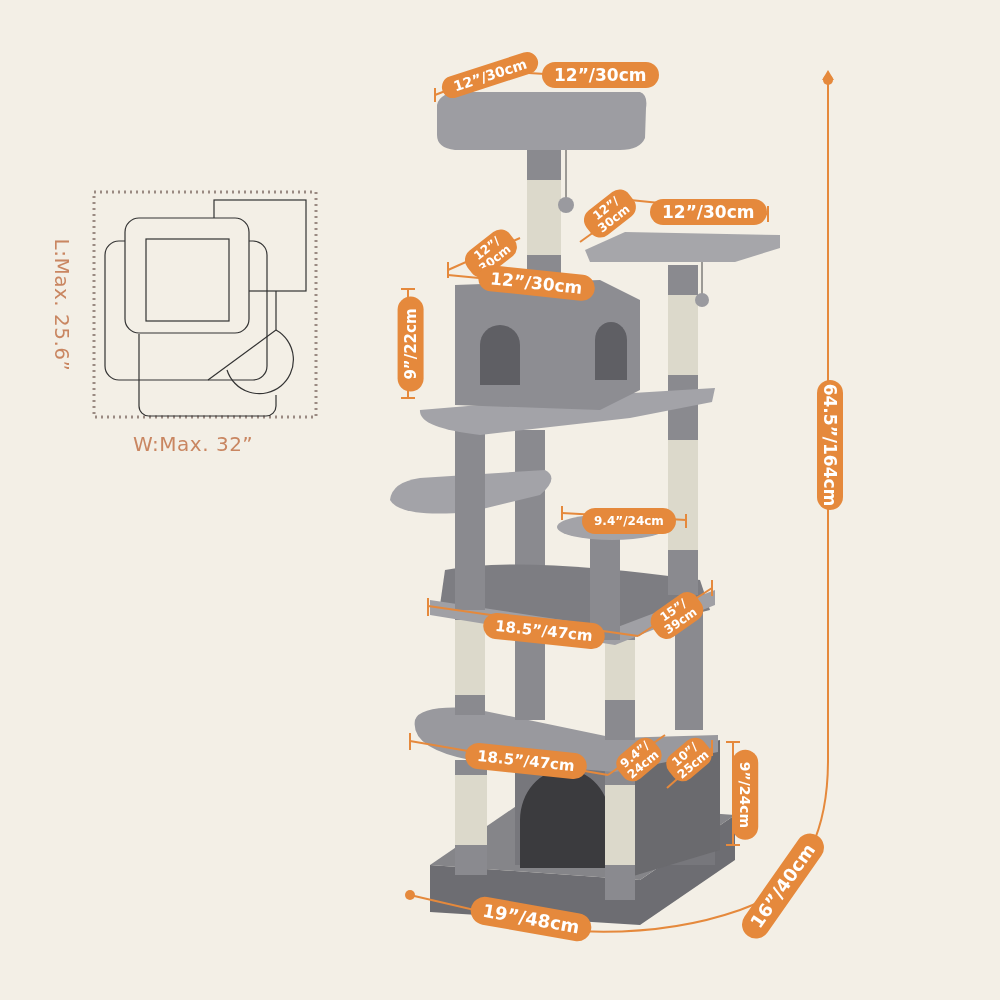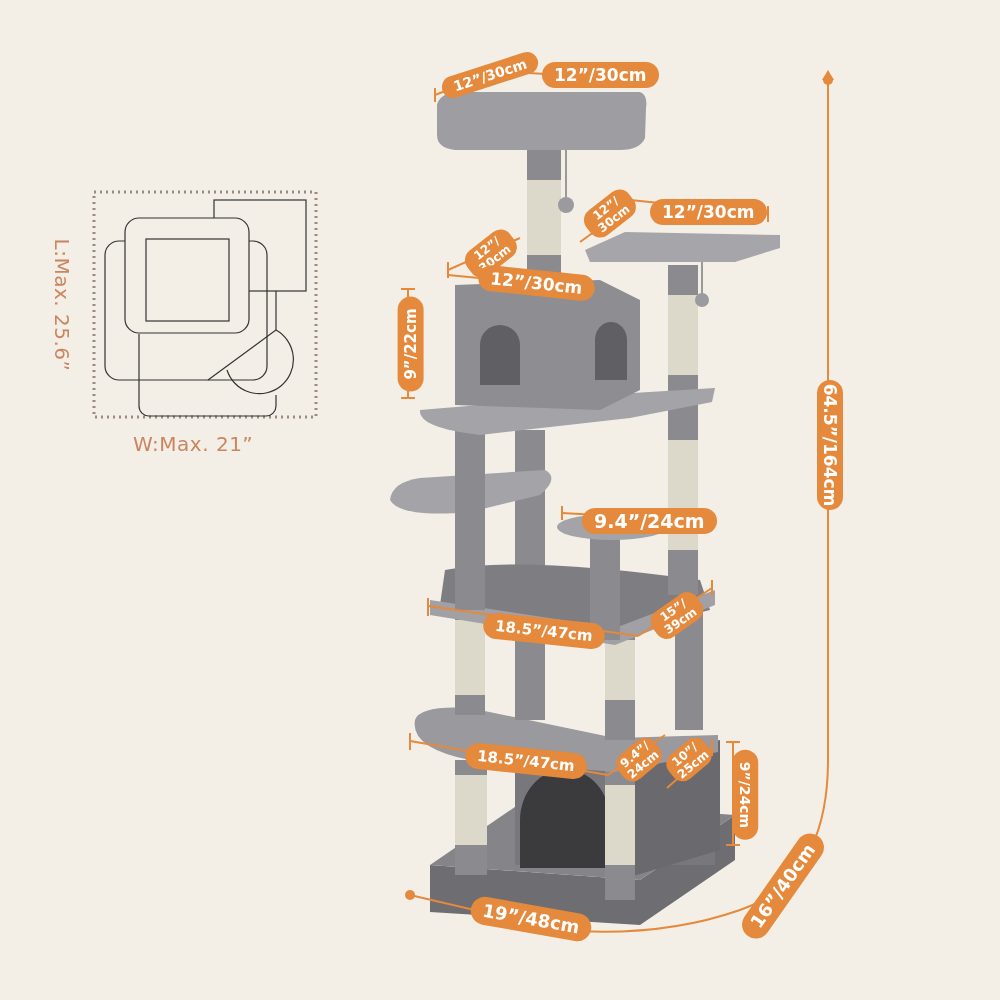--- a/index.html
+++ b/index.html
@@ -18,21 +18,21 @@
   <svg style="position:absolute;left:0;top:0" width="1000" height="1000">
     <rect x="94" y="192" width="222" height="225" fill="none" stroke="#9a8a82" stroke-width="3" stroke-dasharray="2,4"></rect>
     <rect x="214" y="200" width="92" height="91" fill="none" stroke="#333" stroke-width="1.2"></rect>
     <rect x="105" y="241" width="162" height="139" rx="14" fill="none" stroke="#333" stroke-width="1.2"></rect>
     <rect x="125" y="218" width="124" height="115" rx="14" fill="#f3efe6" stroke="#333" stroke-width="1.2"></rect>
     <rect x="146" y="239" width="83" height="82" fill="none" stroke="#333" stroke-width="1.2"></rect>
     <path d="M139 334 V406 a10 10 0 0 0 10 10 H266 a10 10 0 0 0 10 -10 V395" fill="none" stroke="#333" stroke-width="1.2"></path>
     <path d="M208 380 L276 330 V291" fill="none" stroke="#333" stroke-width="1.2"></path>
     <path d="M276 330 A34 34 0 1 1 227 370" fill="none" stroke="#333" stroke-width="1.2"></path>
   </svg>
-  <div class="footprint-label" style="left:133px;top:432px;">W:Max. 21”</div>
+  <div class="footprint-label" style="left:133px;top:432px;">W:Max. 32”</div>
   <div class="footprint-label" style="left:-28px;top:293px;transform:rotate(90deg);transform-origin:center;width:180px;text-align:center;">L:Max. 25.6”</div>
 
   <svg style="position:absolute;left:0;top:0" width="1000" height="1000">
 
     <path d="M430 865 L640 880 L735 815 L735 860 L640 925 L430 912 Z" fill="#6d6d72"></path>
     <path d="M430 865 L640 880 L735 815 L525 800 Z" fill="#858589"></path>
 
     <rect x="515" y="745" width="200" height="120" fill="#77777c"></rect>
     <path d="M620 760 L720 740 L720 850 L620 880 Z" fill="#6a6a6e"></path>
     <path d="M520 820 a40 45 0 0 1 90 0 V868 H520 Z" fill="#3b3b3e"></path>
@@ -130,21 +130,21 @@
   <div class="pill h" style="left:440px;top:64px;font-size:14px;height:22px;transform:rotate(-18deg);">12”/30cm</div>
   <div class="pill h" style="left:542px;top:62px;">12”/30cm</div>
 
   <div class="pill s" style="left:583px;top:198px;transform:rotate(-38deg);">12”/ 30cm</div>
   <div class="pill h" style="left:650px;top:199px;">12”/30cm</div>
 
   <div class="pill s" style="left:464px;top:238px;transform:rotate(-38deg);">12”/ 30cm</div>
   <div class="pill h" style="left:478px;top:270px;transform:rotate(6deg);">12”/30cm</div>
   <div class="pill h" style="left:363px;top:331px;transform:rotate(-90deg);font-size:15px;">9”/22cm</div>
 
-  <div class="pill h" style="left:582px;top:508px;font-size:19px;">9.4”/24cm</div>
+  <div class="pill h" style="left:582px;top:508px;font-size:12px;">9.4”/24cm</div>
 
   <div class="pill h" style="left:483px;top:618px;font-size:15px;transform:rotate(6deg);">18.5”/47cm</div>
   <div class="pill s" style="left:650px;top:600px;transform:rotate(-35deg);">15”/ 39cm</div>
 
   <div class="pill h" style="left:465px;top:748px;font-size:15px;transform:rotate(6deg);">18.5”/47cm</div>
   <div class="pill s" style="left:616px;top:744px;transform:rotate(-40deg);width:46px;">9.4”/ 24cm</div>
   <div class="pill s" style="left:666px;top:744px;transform:rotate(-40deg);width:46px;">10”/ 25cm</div>
   <div class="pill h" style="left:700px;top:782px;transform:rotate(90deg);font-size:14px;">9”/24cm</div>
 
   <div class="pill h" style="left:765px;top:432px;transform:rotate(90deg);width:130px;font-size:17px;">64.5”/164cm</div>

